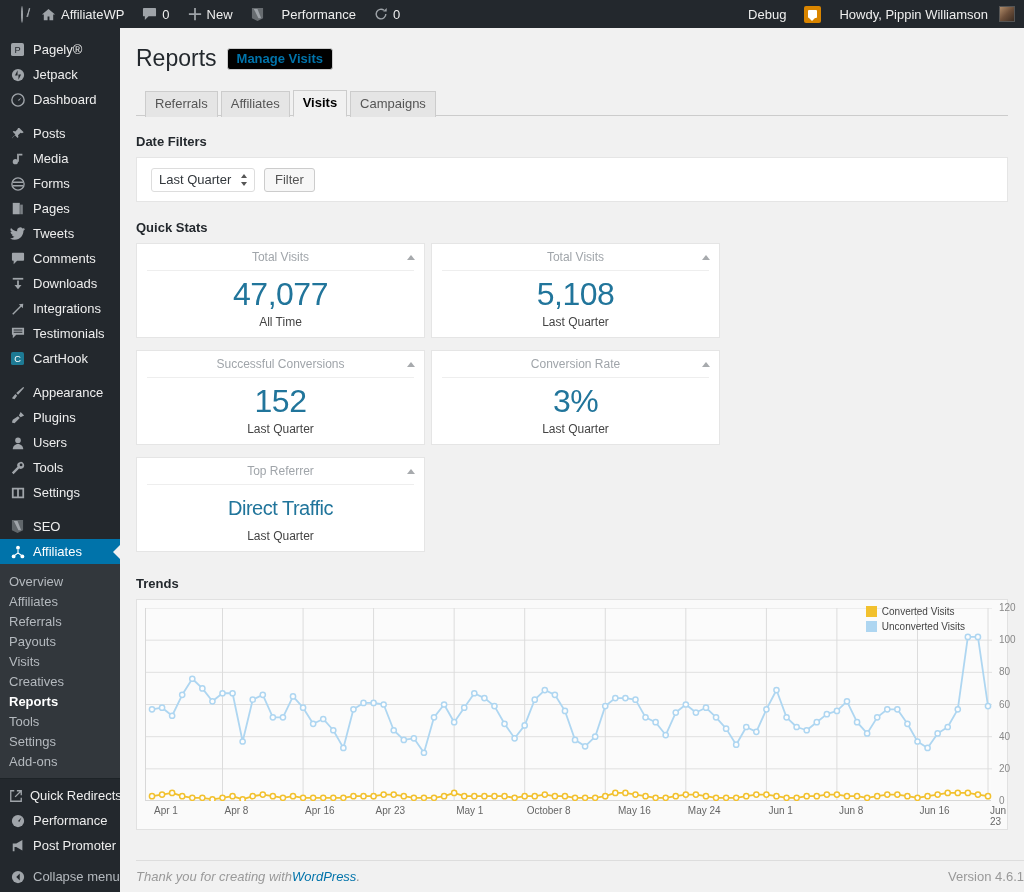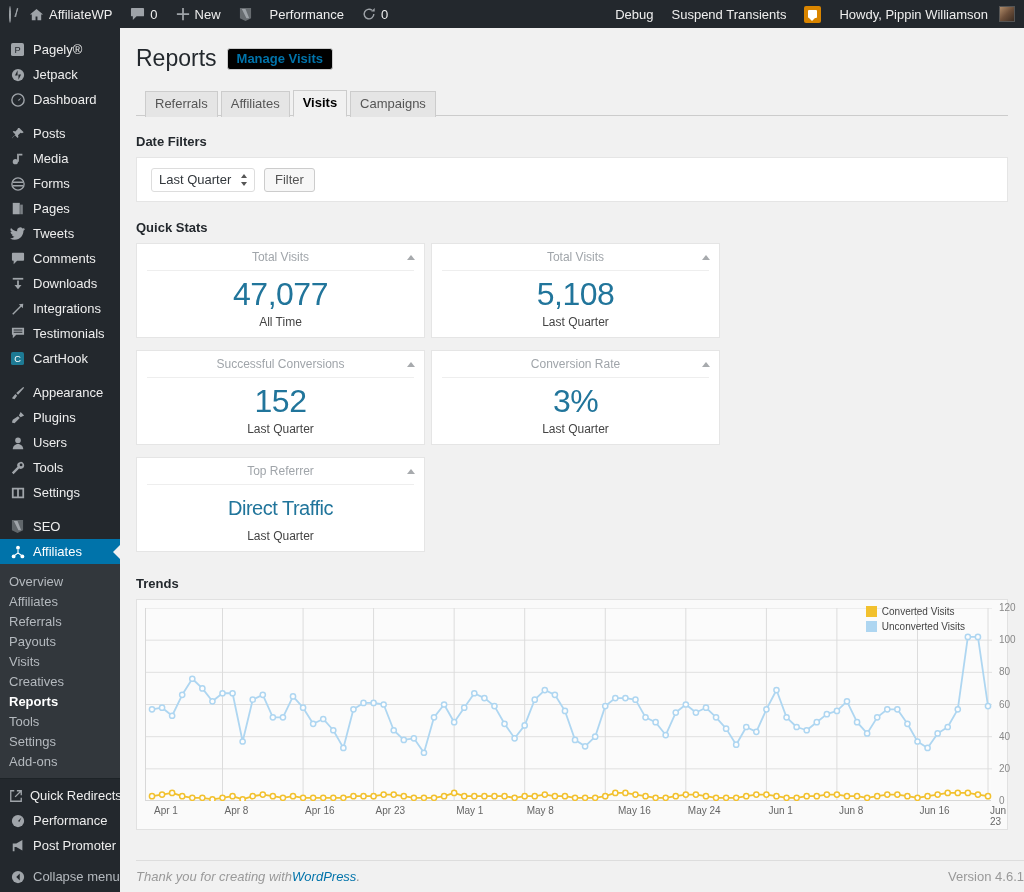--- a/index.html
+++ b/index.html
@@ -12,21 +12,21 @@
     color:#444;
     overflow:hidden;
   }
 
   
   #adminbar {
     position:absolute; top:0; left:0; width:1024px; height:28px;
     background:#23282d; color:#eee; font-size:13px;
     display:flex; align-items:center;
   }
-  #adminbar .ab-left { display:flex; align-items:center; height:28px; }
+  #adminbar .ab-left { display:flex; align-items:center; height:28px;padding-left:12px; }
   #adminbar .ab-right { display:flex; align-items:center; height:28px; margin-left:auto; }
   .ab-item {
     display:flex; align-items:center; gap:5px;
     height:28px; padding:0 9px; color:#b4b9be; white-space:nowrap;
   }
   .ab-item .lbl { color:#eee; }
   .ab-ico { display:inline-block; opacity:.85; }
   .wp-logo-circ {
     width:15px;height:15px;border-radius:50%;
     border:1.6px solid #b4b9be; position:relative;
@@ -232,23 +232,20 @@
             <path fill="none" stroke="#b4b9be" stroke-width="1.6" d="M13.5 8a5.5 5.5 0 11-2-4.2"></path>
             <path fill="#b4b9be" d="M14.5 1v4h-4z"></path>
           </svg>
       </span>
       <span class="lbl">0</span>
     </div>
   </div>
   <div class="ab-right">
     <div class="ab-item">
       <span class="lbl">Debug</span>
-    </div>
-    <div class="ab-item">
-      <span class="lbl">Suspend Transients</span>
     </div>
     <div class="ab-item">
       <span class="orange-badge">
           <span class="inner"></span>
         </span>
     </div>
     <div class="ab-item">
       <span class="lbl">Howdy, Pippin Williamson</span>
       <span class="avatar-box"></span>
     </div>
@@ -787,21 +784,21 @@
         <span style="top: 66.3333px;">80</span>
         <span style="top: 34.1667px;">100</span>
         <span style="top: 2px;">120</span>
       </div>
     <div class="xaxis" id="xaxis">
         <span style="left: 9px;">Apr 1</span>
         <span style="left: 79.506px;">Apr 8</span>
         <span style="left: 160.084px;">Apr 16</span>
         <span style="left: 230.59px;">Apr 23</span>
         <span style="left: 311.169px;">May 1</span>
-        <span style="left: 381.675px;">May 8</span>
+        <span style="left: 381.675px;">October 8</span>
         <span style="left: 473px;">May 16</span>
         <span style="left: 542.831px;">May 24</span>
         <span style="left: 623.41px;">Jun 1</span>
         <span style="left: 693.916px;">Jun 8</span>
         <span style="left: 774.494px;">Jun 16</span>
         <span style="left: 845px;">Jun 23</span>
       </div>
     <div class="legend">
       <div class="legend-row">
         <span class="swatch" id="sw0" style="background: rgb(242, 193, 46);"></span>

